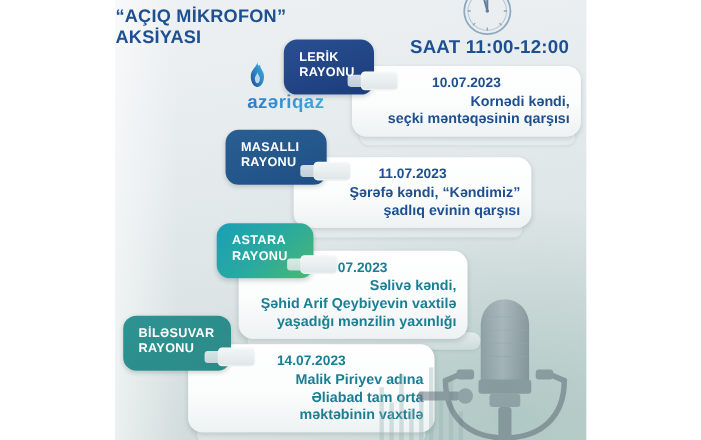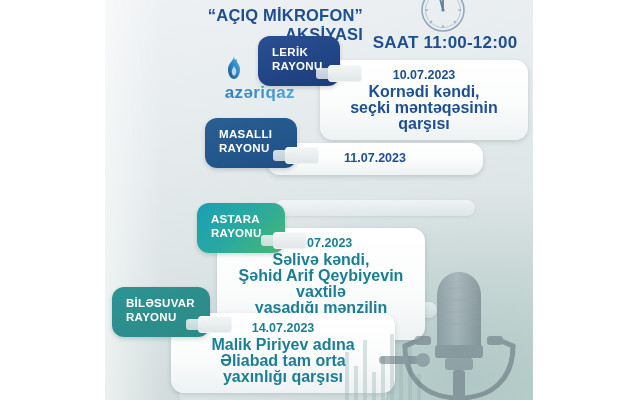--- a/index.html
+++ b/index.html
@@ -17,21 +17,21 @@
   }
   
   #poster::before{
     content:"";position:absolute;left:0;top:0;width:58px;height:100%;
     background:linear-gradient(90deg,rgba(255,255,255,.55),rgba(255,255,255,0));
     pointer-events:none;
   }
 
   
   .title{
-    position:absolute;left:0;top:6px;width:258px;text-align:right;
+    position:absolute;left:0;top:6px;width:258px;text-align:left;
     color:#1d4f91;font-weight:bold;font-size:16.5px;line-height:19px;
     letter-spacing:.2px;
   }
   .title .l2{display:block;}
 
   
   .logo{position:absolute;left:68px;top:56px;width:122px;text-align:center;}
   .logo .flame{display:block;margin:0 auto 3px auto;width:20px;height:24px;}
   .logo .word{
     font-size:17px;font-weight:bold;letter-spacing:.4px;
@@ -77,21 +77,21 @@
     position:absolute;border-radius:13px;box-sizing:border-box;
     background:linear-gradient(180deg,#ffffff 0%,#fbfcfc 55%,#eef2f3 100%);
     box-shadow:0 2px 5px rgba(40,60,70,.18);
     text-align:center;padding:7px 10px 8px 10px;
   }
   .card .date{
     color:#1d4f91;font-weight:bold;font-size:12.5px;line-height:16px;
     margin-bottom:1px;
   }
   .card .place{
-    color:#1d4f91;font-weight:bold;font-size:16px;line-height:16px;
+    color:#1d4f91;font-weight:bold;font-size:13px;line-height:16px;text-align:right;
   }
   .card .place span{display:block;}
 
   #card-lerik     {left:215px;top: 60px;width:208px;}
   #card-masalli   {left:162px;top:143px;width:216px;}
   #card-astara    {left:112px;top:228px;width:208px;}
   #card-bilesuvar {left: 66px;top:313px;width:224px;}
 
   
   #card-astara .date, #card-astara .place,
@@ -164,20 +164,24 @@
     </div>
     <div class="tag" id="tag-lerik">
       <span>LERİK</span>
       <span class="n2">RAYONU</span>
       <span class="notch"></span>
     </div>
 
     <div class="ghost" style="left:170px;top:200px;width:200px;height:16px;"></div>
     <div class="card" id="card-masalli">
       <div class="date">11.07.2023</div>
+      <div class="place">
+        <span>Şərəfə kəndi, “Kəndimiz”</span>
+        <span>şadlıq evinin qarşısı</span>
+      </div>
     </div>
     <div class="tag" id="tag-masalli">
       <span>MASALLI</span>
       <span class="n2">RAYONU</span>
       <span class="notch"></span>
     </div>
 
     <div class="ghost" style="left:120px;top:302px;width:212px;height:16px;"></div>
     <div class="card" id="card-astara">
       <div class="date">13.07.2023</div>
@@ -192,21 +196,21 @@
       <span class="n2">RAYONU</span>
       <span class="notch"></span>
     </div>
 
     <div class="ghost" style="left:74px;top:387px;width:208px;height:16px;"></div>
     <div class="card" id="card-bilesuvar">
       <div class="date">14.07.2023</div>
       <div class="place">
         <span>Malik Piriyev adına</span>
         <span>Əliabad tam orta</span>
-        <span>yaxınlığı qarşısı</span>
+        <span>məktəbinin vaxtilə</span>
       </div>
     </div>
     <div class="tag" id="tag-bilesuvar">
       <span>BİLƏSUVAR</span>
       <span class="n2">RAYONU</span>
       <span class="notch"></span>
     </div>
 
     <svg class="bars" viewBox="0 0 86 74">
       <g fill="#93b0ae">

